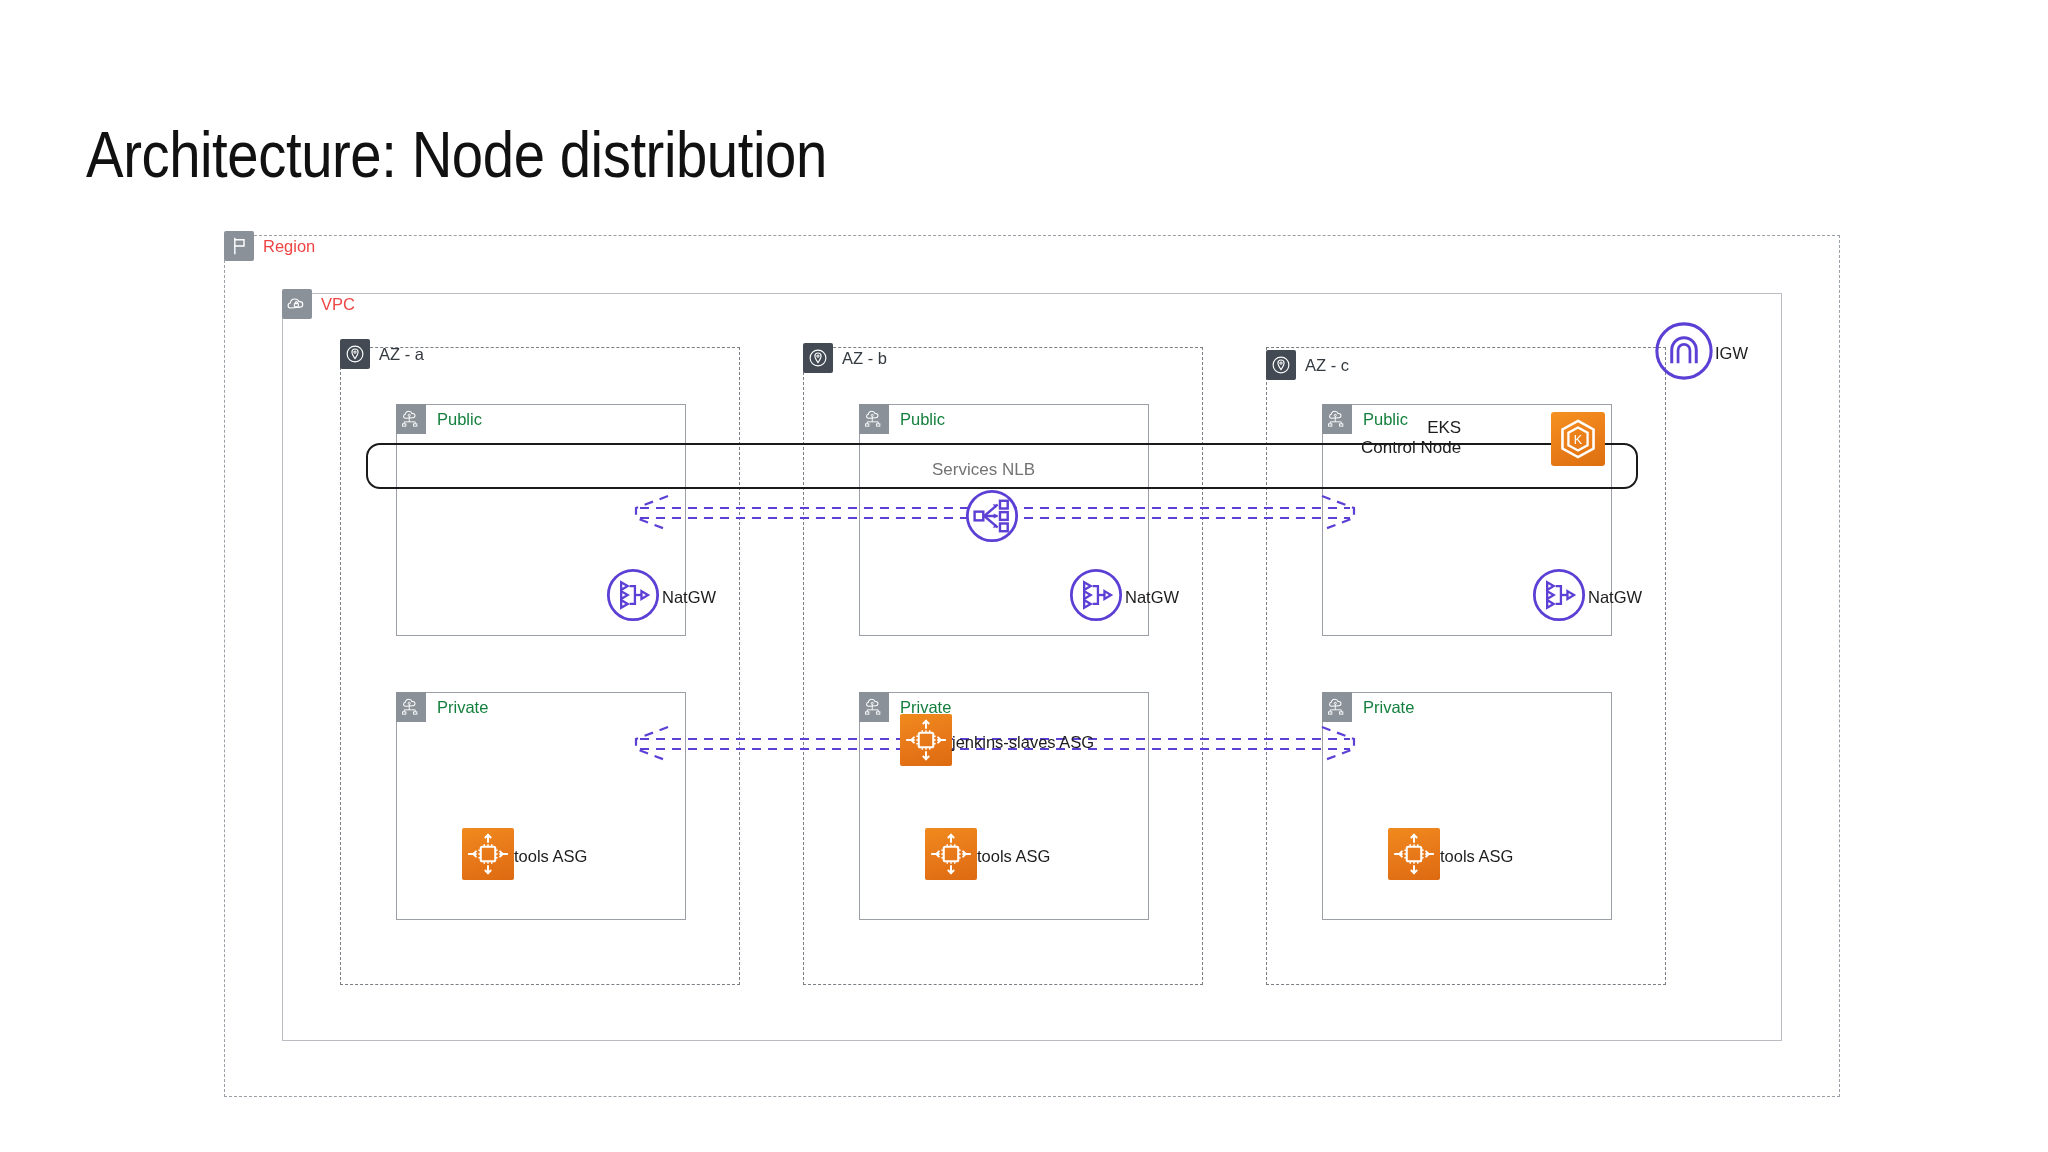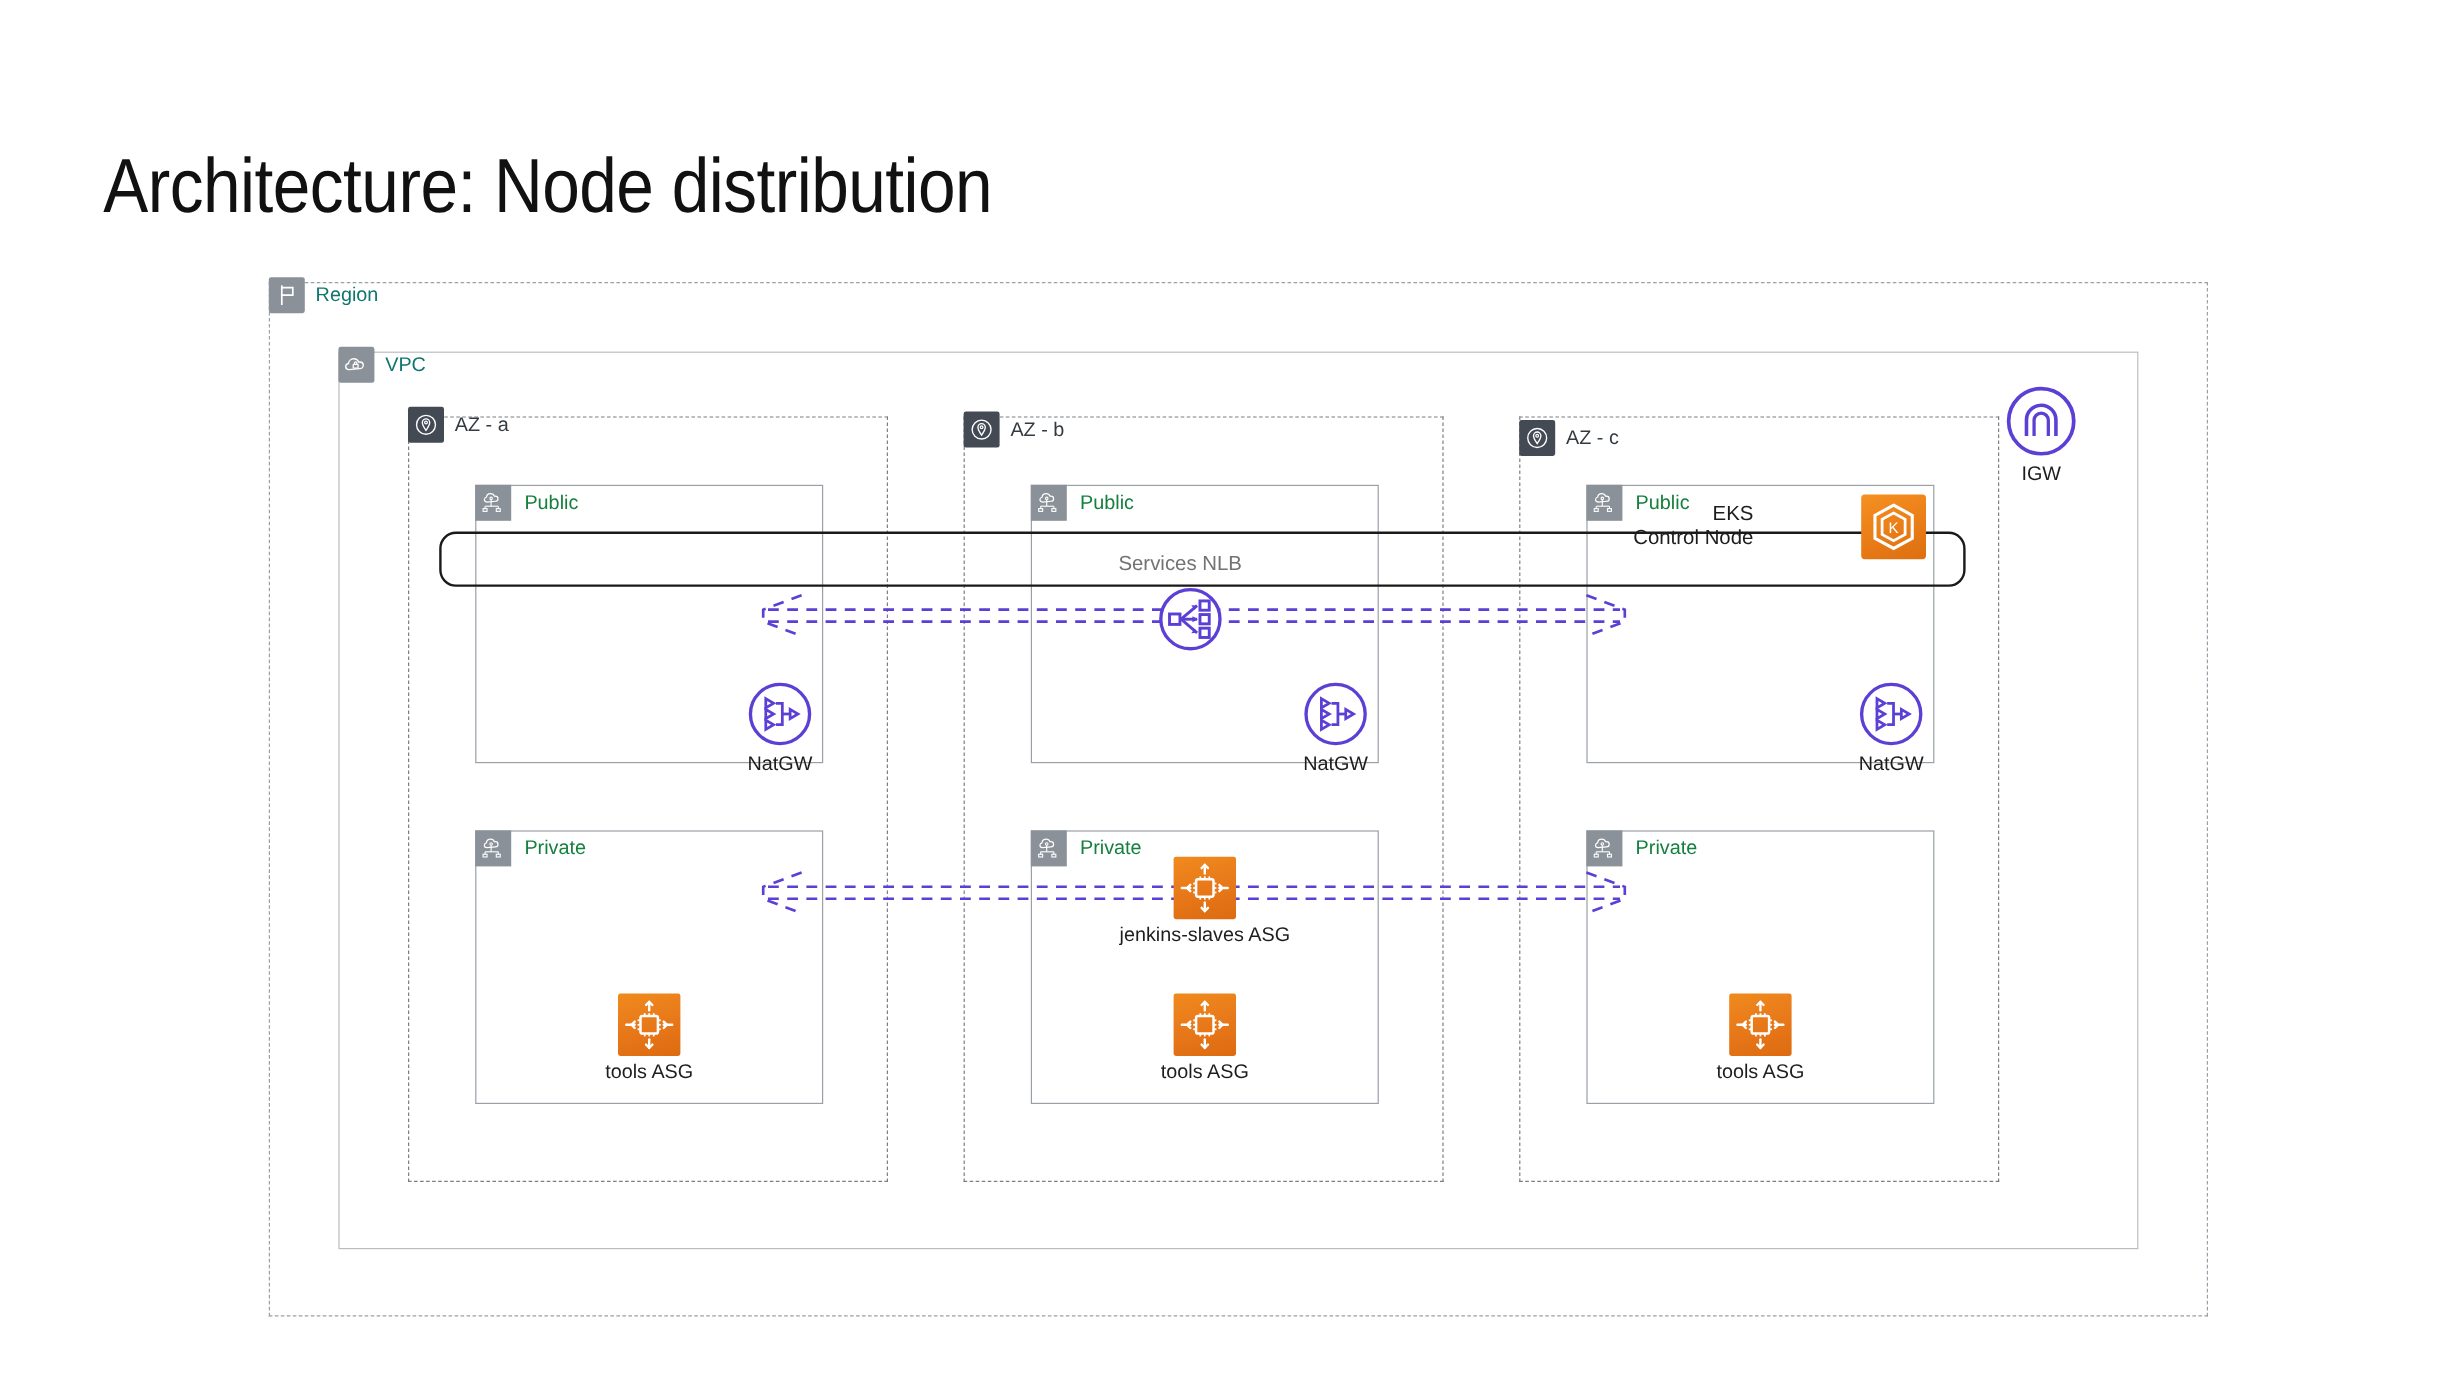--- a/index.html
+++ b/index.html
@@ -28,21 +28,21 @@
 
   
   .chip{
     position:absolute;display:flex;align-items:center;gap:9px;
     white-space:nowrap;
   }
   .chip .sq{
     width:30px;height:30px;flex:0 0 30px;border-radius:2px;
     display:flex;align-items:center;justify-content:center;
   }
-  .chip .lbl{font-size:16.5px;color:#0f766e;line-height:1;}
+  .chip .lbl{font-size:16.5px;color:#ef4444;line-height:1;}
   .chip.dark .lbl{color:#333a40;}
   .sq.gray{background:#8a9199;}
   .sq.slate{background:#434a54;}
 
   .subnet-chip{
     position:absolute;display:flex;align-items:center;height:30px;
     background:transparent;
   }
   .subnet-chip .sq{width:30px;height:30px;flex:0 0 30px;background:#8a9199;
     display:flex;align-items:center;justify-content:center;}
@@ -62,21 +62,21 @@
     position:absolute;width:54px;height:54px;border-radius:3px;
     background:linear-gradient(160deg,#f59122 0%,#ec8019 45%,#dd6f10 100%);
     display:flex;align-items:center;justify-content:center;
   }
   .eks-text{
     position:absolute;text-align:right;line-height:1.16;
     font-size:17px;color:#1d1d1d;white-space:nowrap;
   }
 
   
-  .node{position:absolute;display:flex;flex-direction:column;align-items:center;text-align:center;}
+  .node{position:absolute;display:flex;flex-direction:row;align-items:center;text-align:center;}
   .node .glyph{display:block;}
   .node .cap{margin-top:5px;font-size:16.5px;color:#1d1d1d;white-space:nowrap;line-height:1;}
 
   .asg-tile{
     width:52px;height:52px;border-radius:2px;
     background:linear-gradient(165deg,#f08a1d 0%,#e8791a 50%,#dd6a10 100%);
     display:flex;align-items:center;justify-content:center;
   }
 
   

